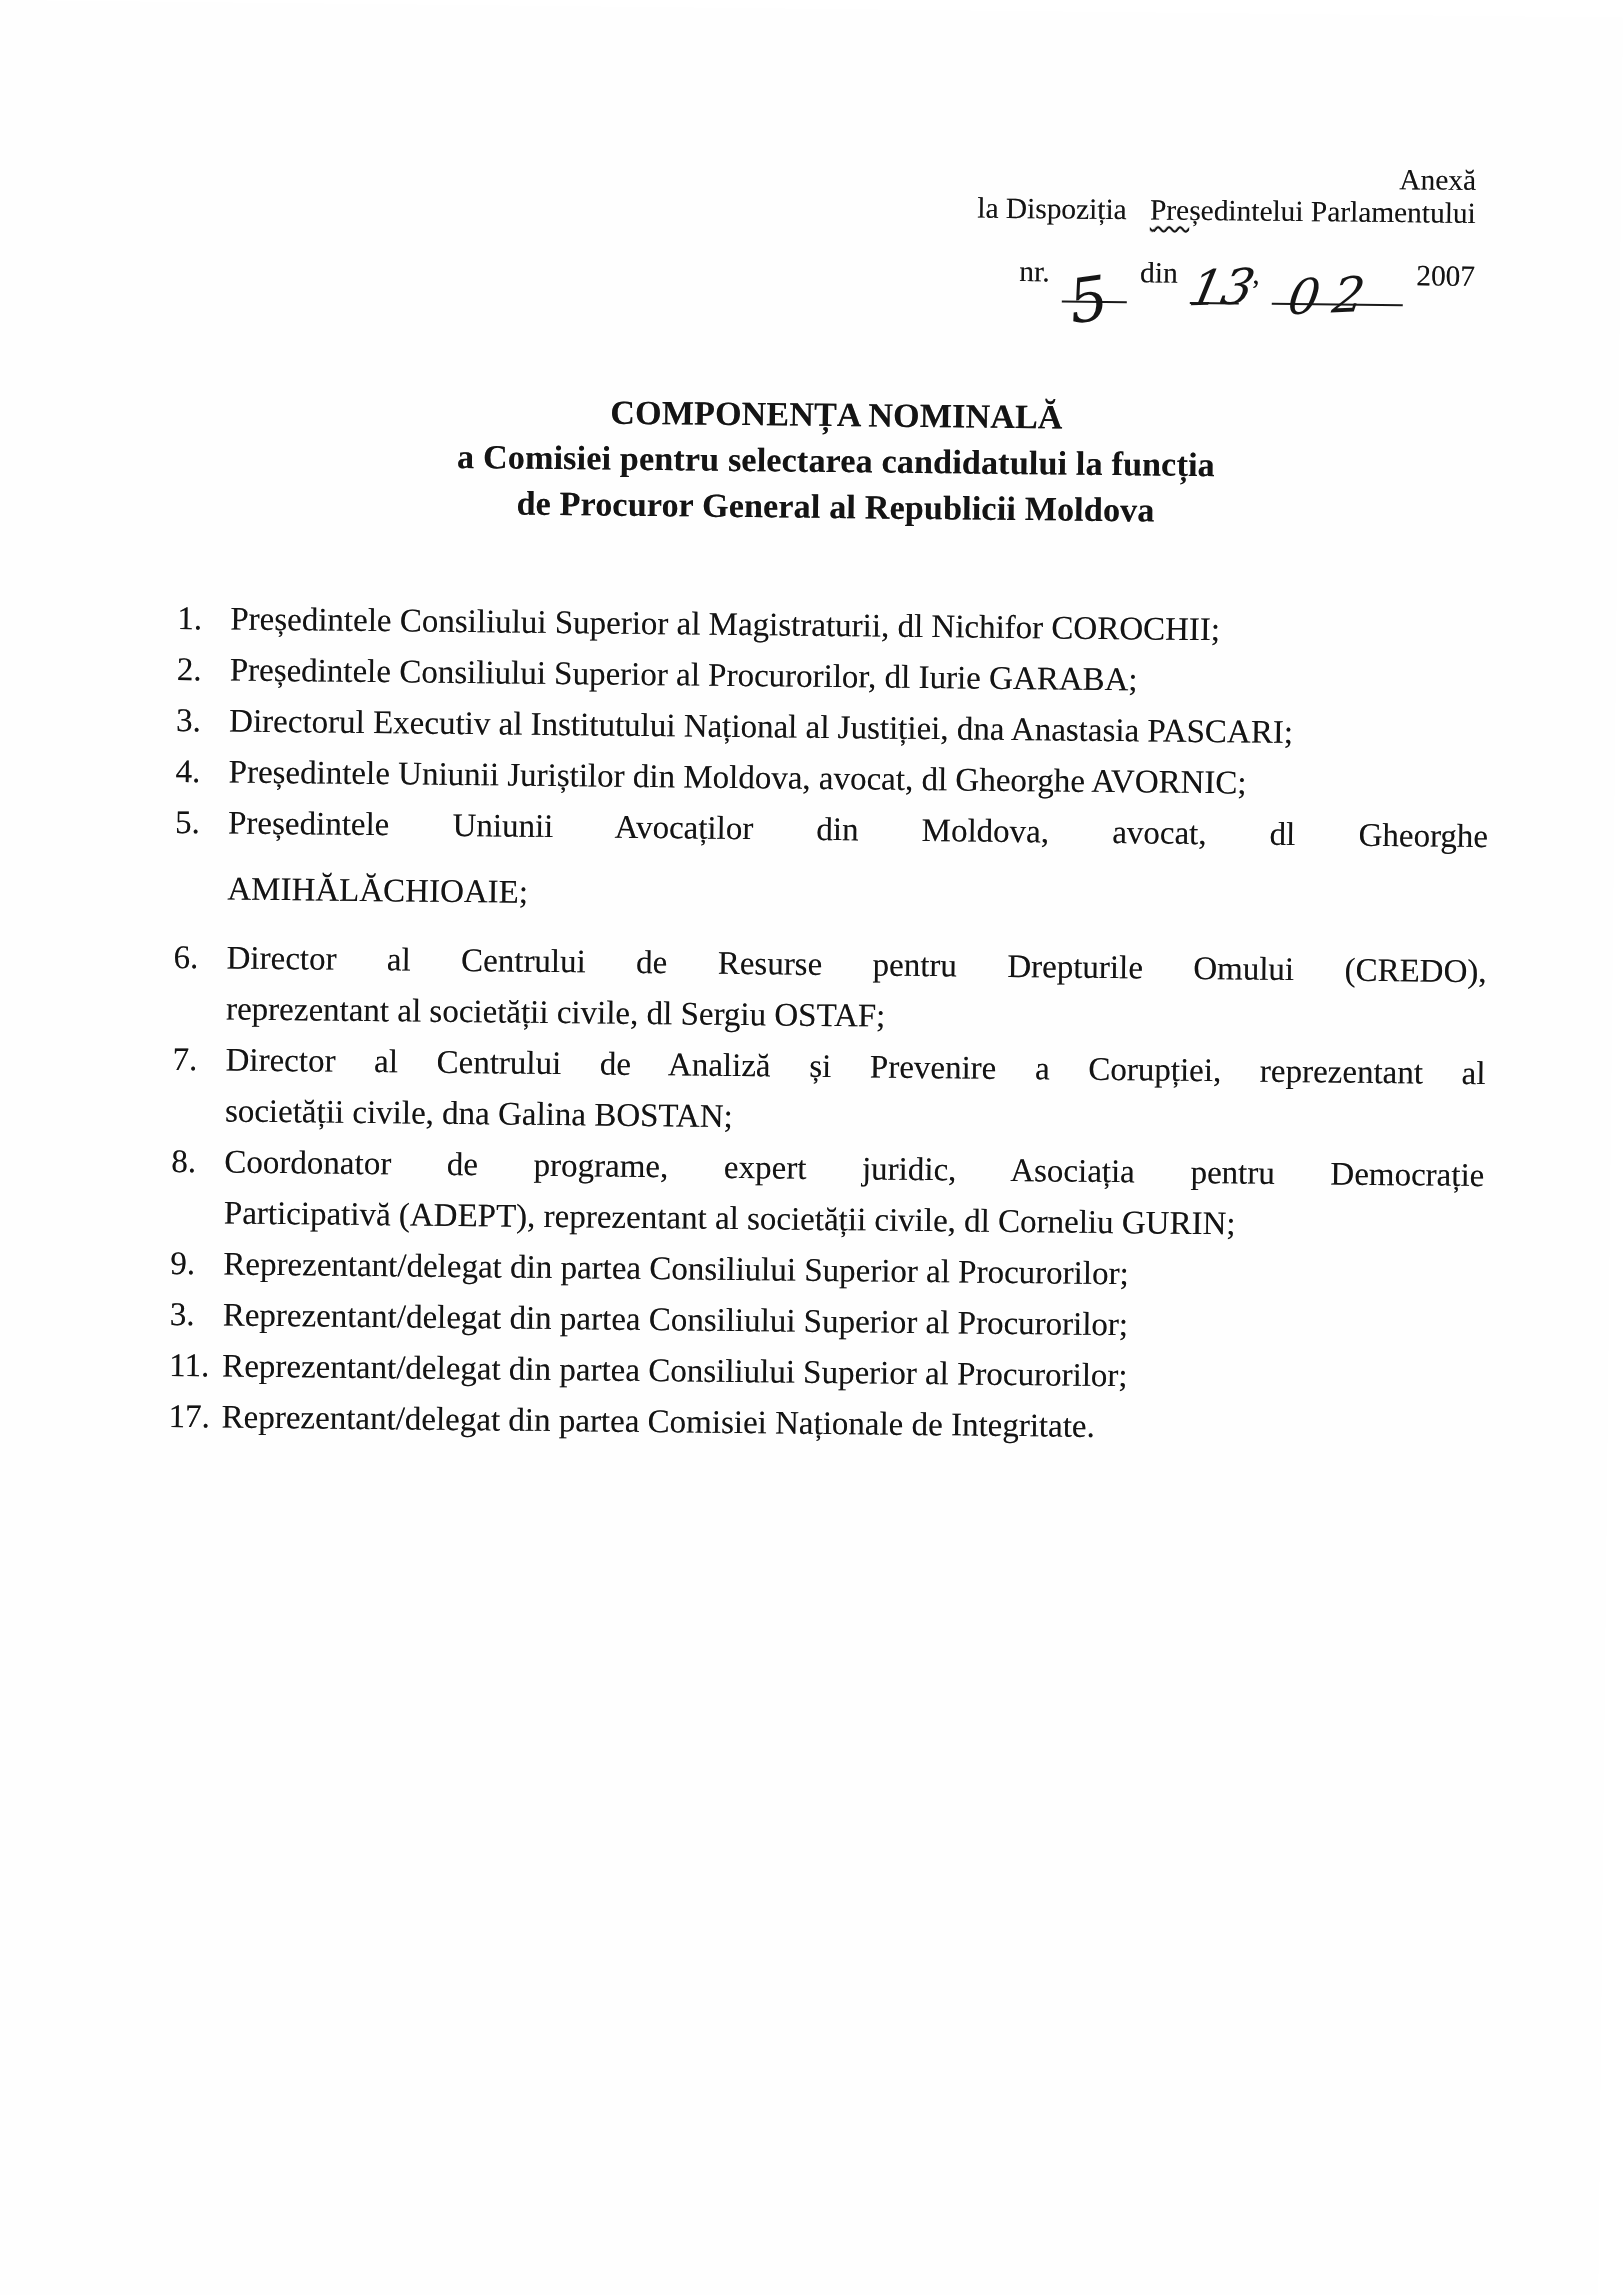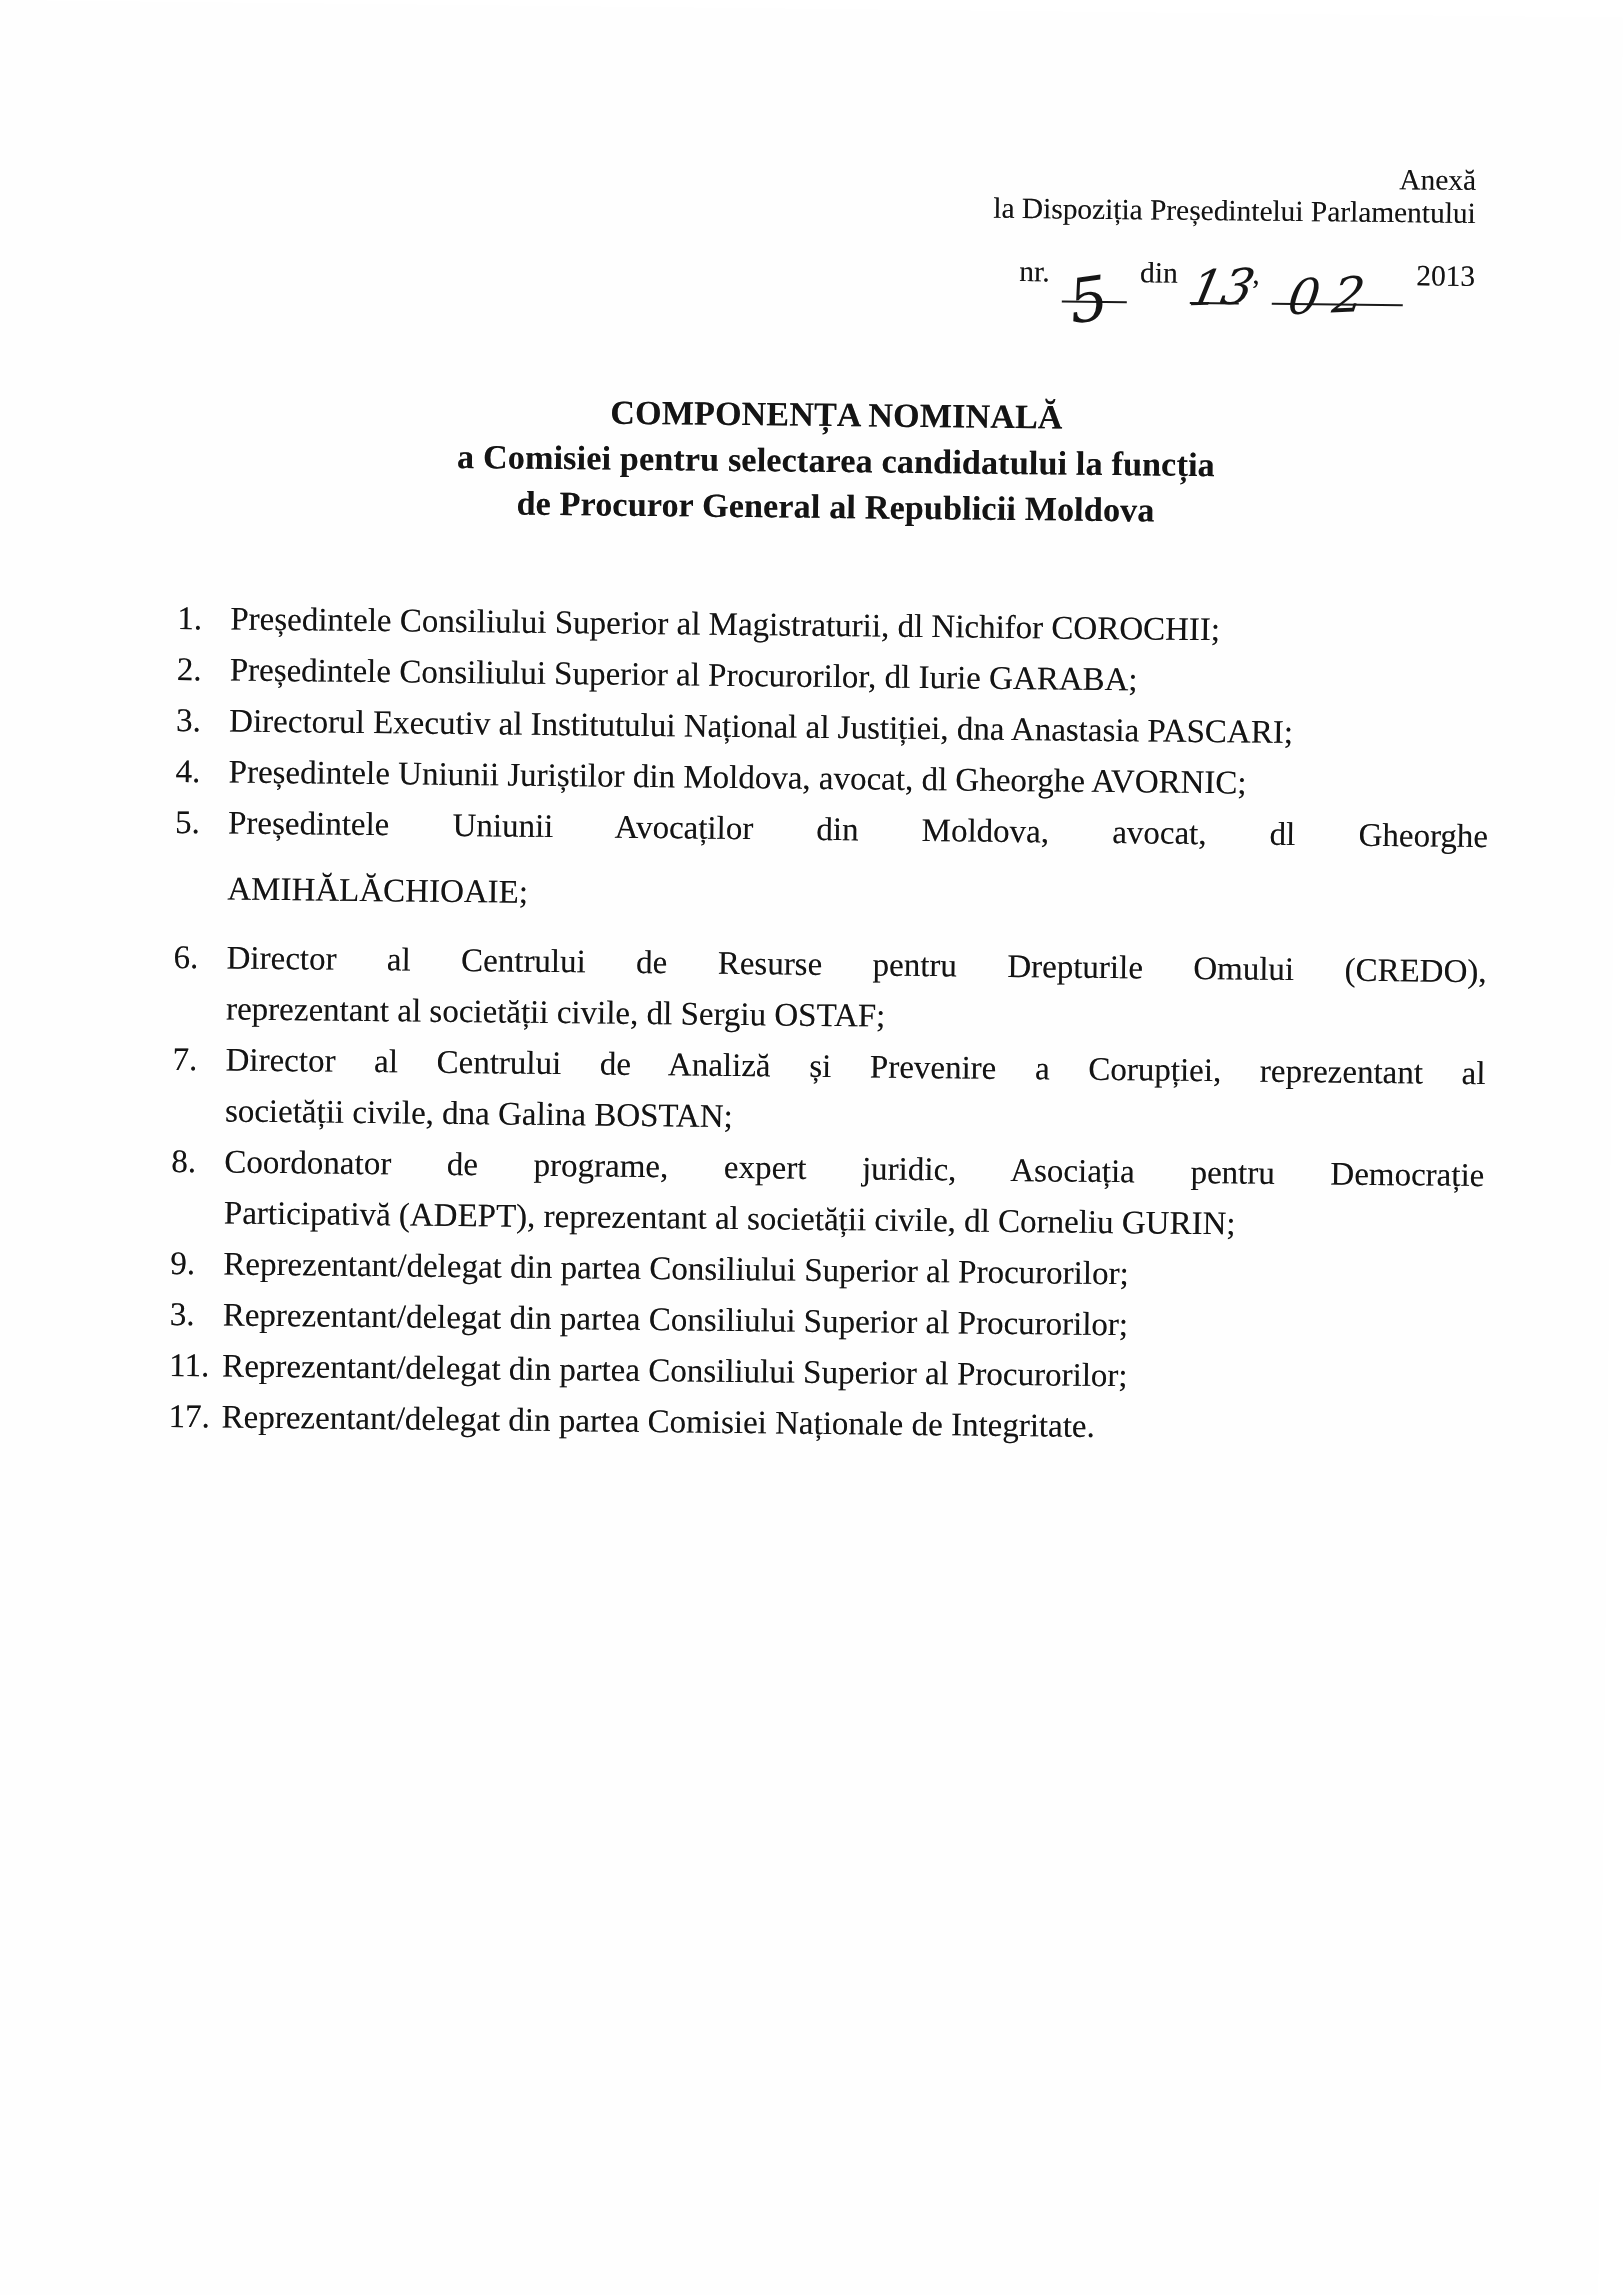--- a/index.html
+++ b/index.html
@@ -13,22 +13,22 @@
     transform:rotate(0.62deg);transform-origin:0 0;
     text-shadow:0 0 0.5px rgba(0,0,0,.45);
   }
 
   
   .annex{
     position:absolute;top:148px;right:145px;text-align:right;
     font-size:29.4px;line-height:33px;white-space:nowrap;
   }
   .wavy{
-    text-decoration-style:wavy;
-    text-decoration-thickness:1.7px;text-underline-offset:6.4px;
+    text-decoration:underline;text-decoration-style:wavy;
+    text-decoration-thickness:1.7px;text-underline-offset:6.4px;margin-left:16px;
   }
   .nr-row{
     display:flex;align-items:flex-end;justify-content:flex-end;
     gap:12.8px;margin-top:2px;
   }
   .nr-word{margin-bottom:14px;}
   .comma-low{margin-bottom:13.7px;}
   .slot{position:relative;height:73px;border-bottom:2.5px solid #1a1a1a;display:inline-block;}
   .slot-nr{width:65px;}
   .slot-day{width:49px;}
@@ -70,21 +70,21 @@
         <span class="hand hand-nr">5</span>
       </span>
       <span class="nr-word">din</span>
       <span class="slot slot-day">
         <span class="hand hand-day">13</span>
       </span>
       <span class="nr-word comma-low">,</span>
       <span class="slot slot-month">
         <span class="hand hand-month">02</span>
       </span>
-      <span class="nr-word">2013</span>
+      <span class="nr-word">2007</span>
     </div>
   </div>
 
   <div class="doc-title">
     <div>COMPONENȚA NOMINALĂ</div>
     <div>a Comisiei pentru selectarea candidatului la funcția</div>
     <div>de Procuror General al Republicii Moldova</div>
   </div>
 
   <div class="mlist">

